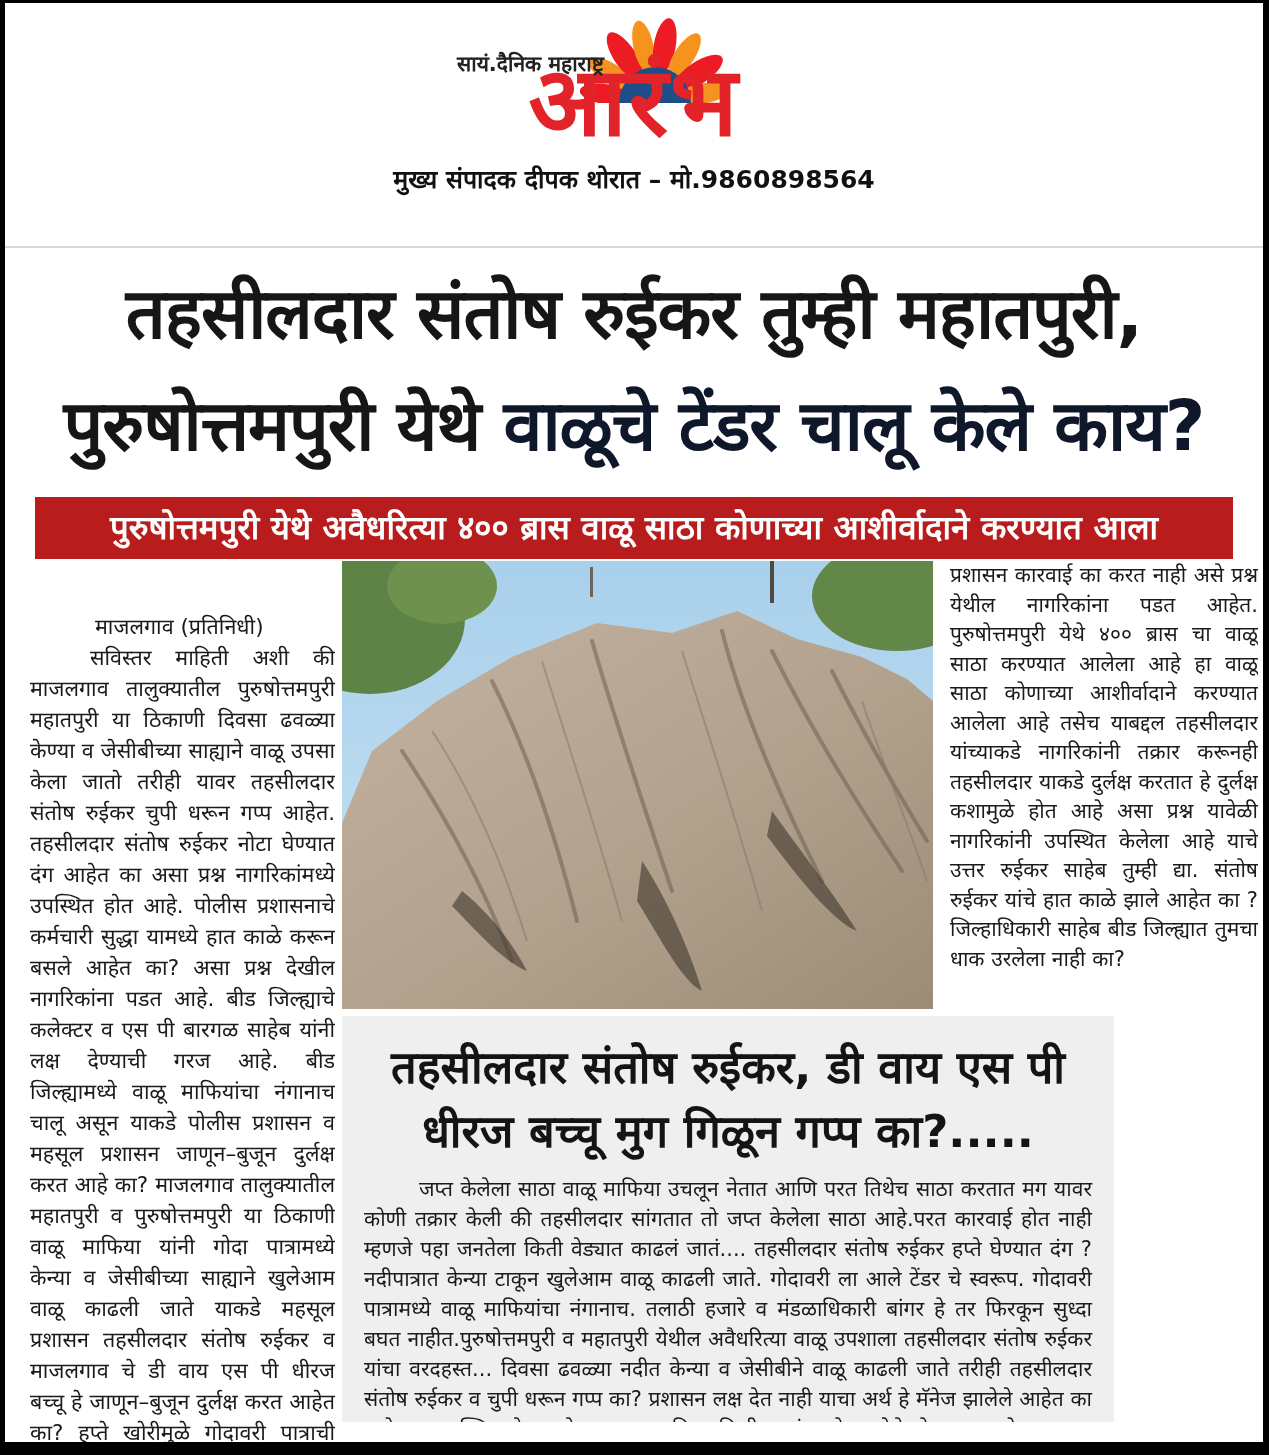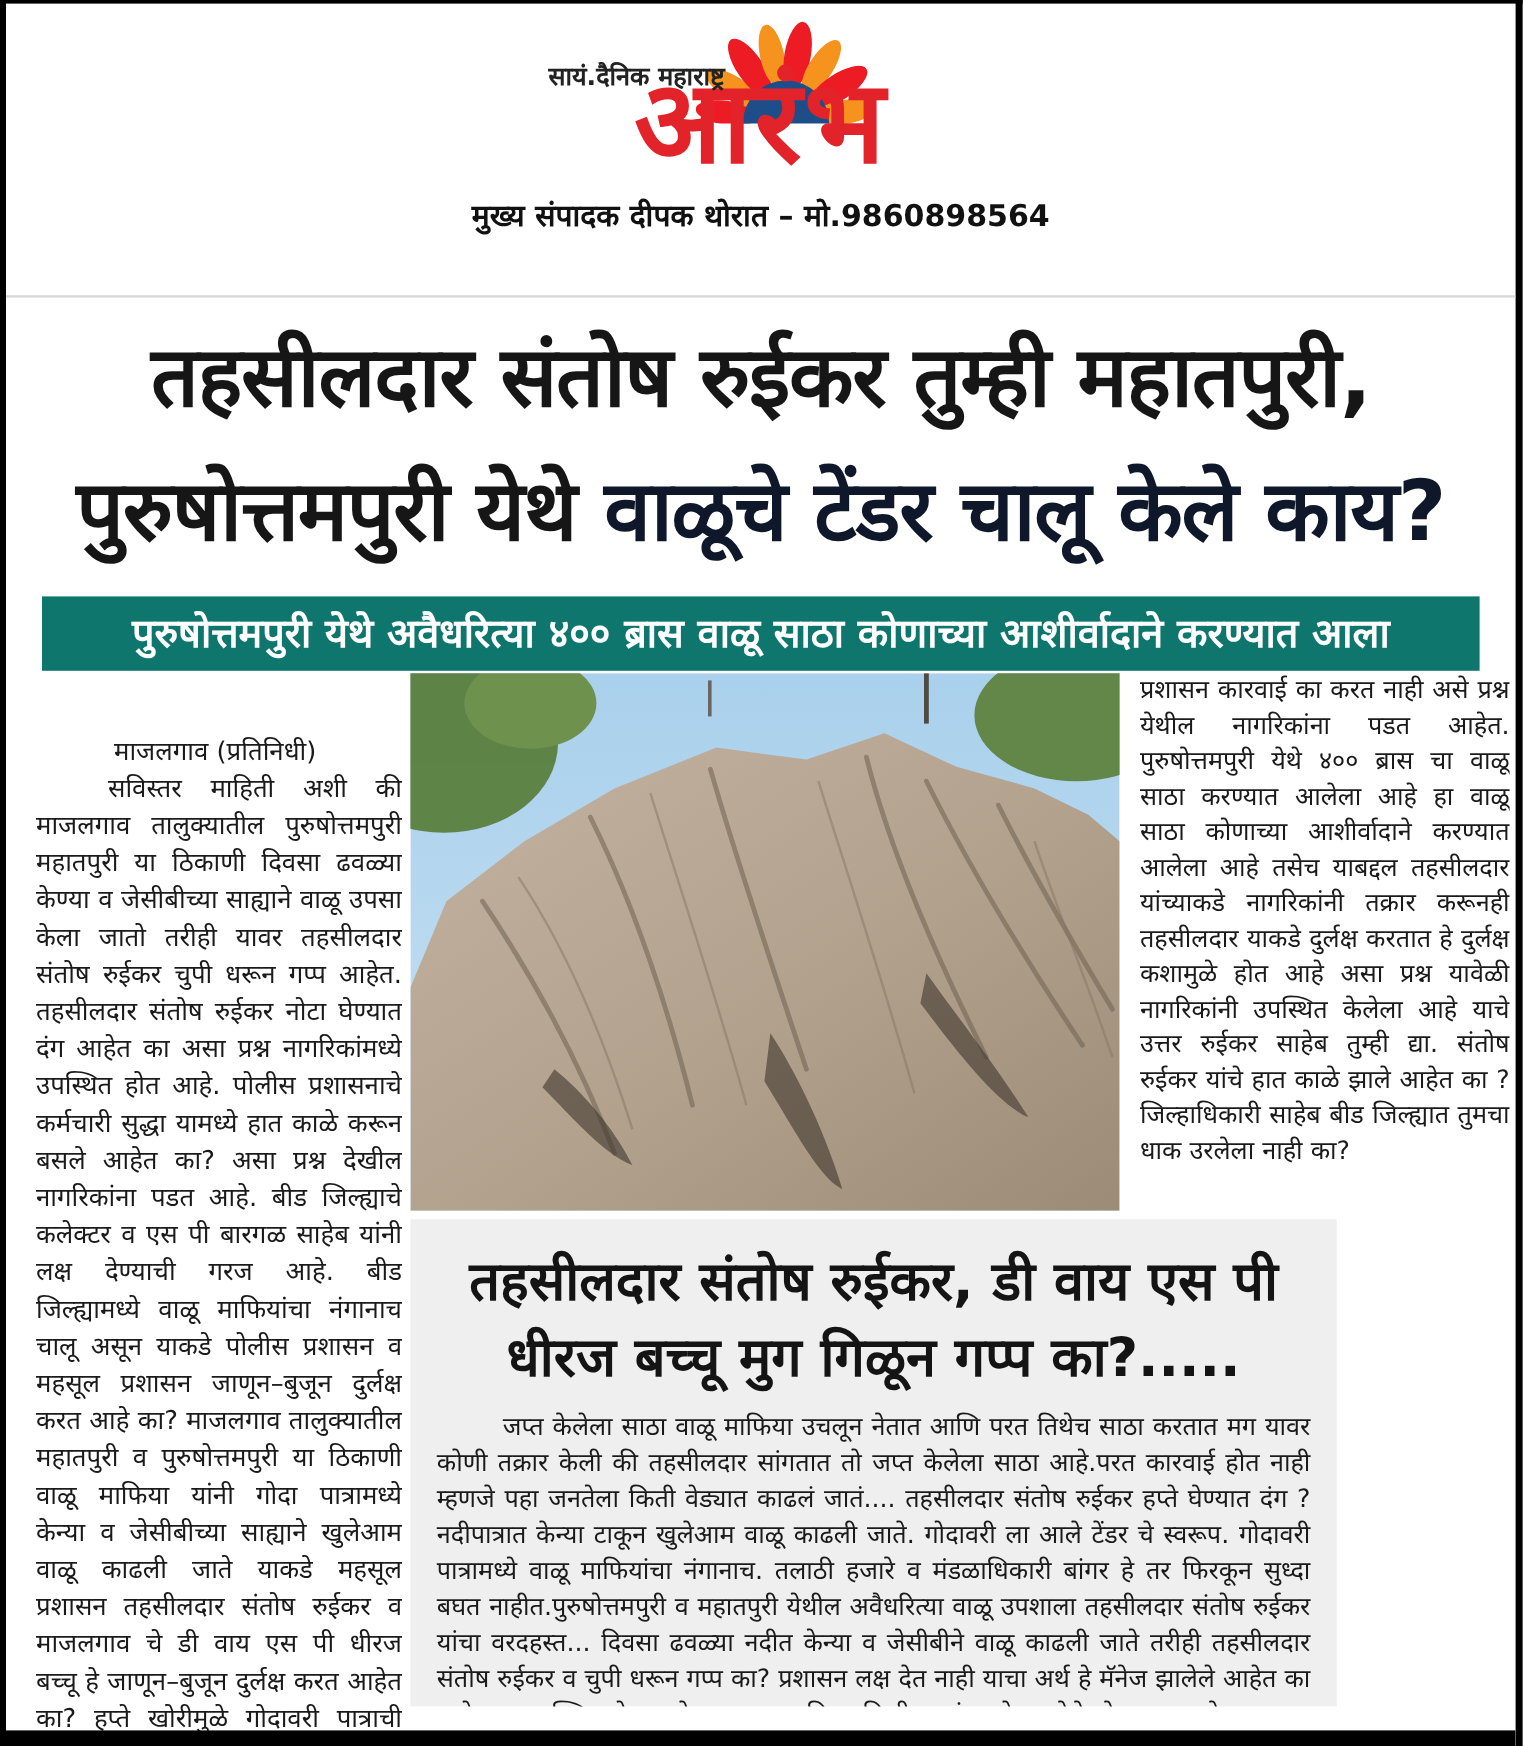--- a/index.html
+++ b/index.html
@@ -37,21 +37,21 @@
   
   .headline { text-align:center; height:245px; padding-top:10px; box-sizing:border-box; }
   .hl1, .hl2 {
     font-weight:900; font-size:70px; line-height:112px;
     color:#161616; letter-spacing:-1px; white-space:nowrap;
   }
   .hl2-accent { color:#0f172a; }
   
   .subbar {
     margin:4px 30px 0; height:62px; line-height:62px;
-    background:#0f766e; color:#ffffff; text-align:center;
+    background:#b91c1c; color:#ffffff; text-align:center;
     font-size:33px; font-weight:bold; white-space:nowrap; overflow:hidden;
   }
   
   .content { position:relative; height:872px; }
   .col-left {
     position:absolute; left:25px; top:4px; width:305px; height:860px; overflow:hidden;margin-top:48px;
   }
   .col-right {
     position:absolute; left:945px; top:2px; width:308px; height:450px; overflow:hidden;
   }

